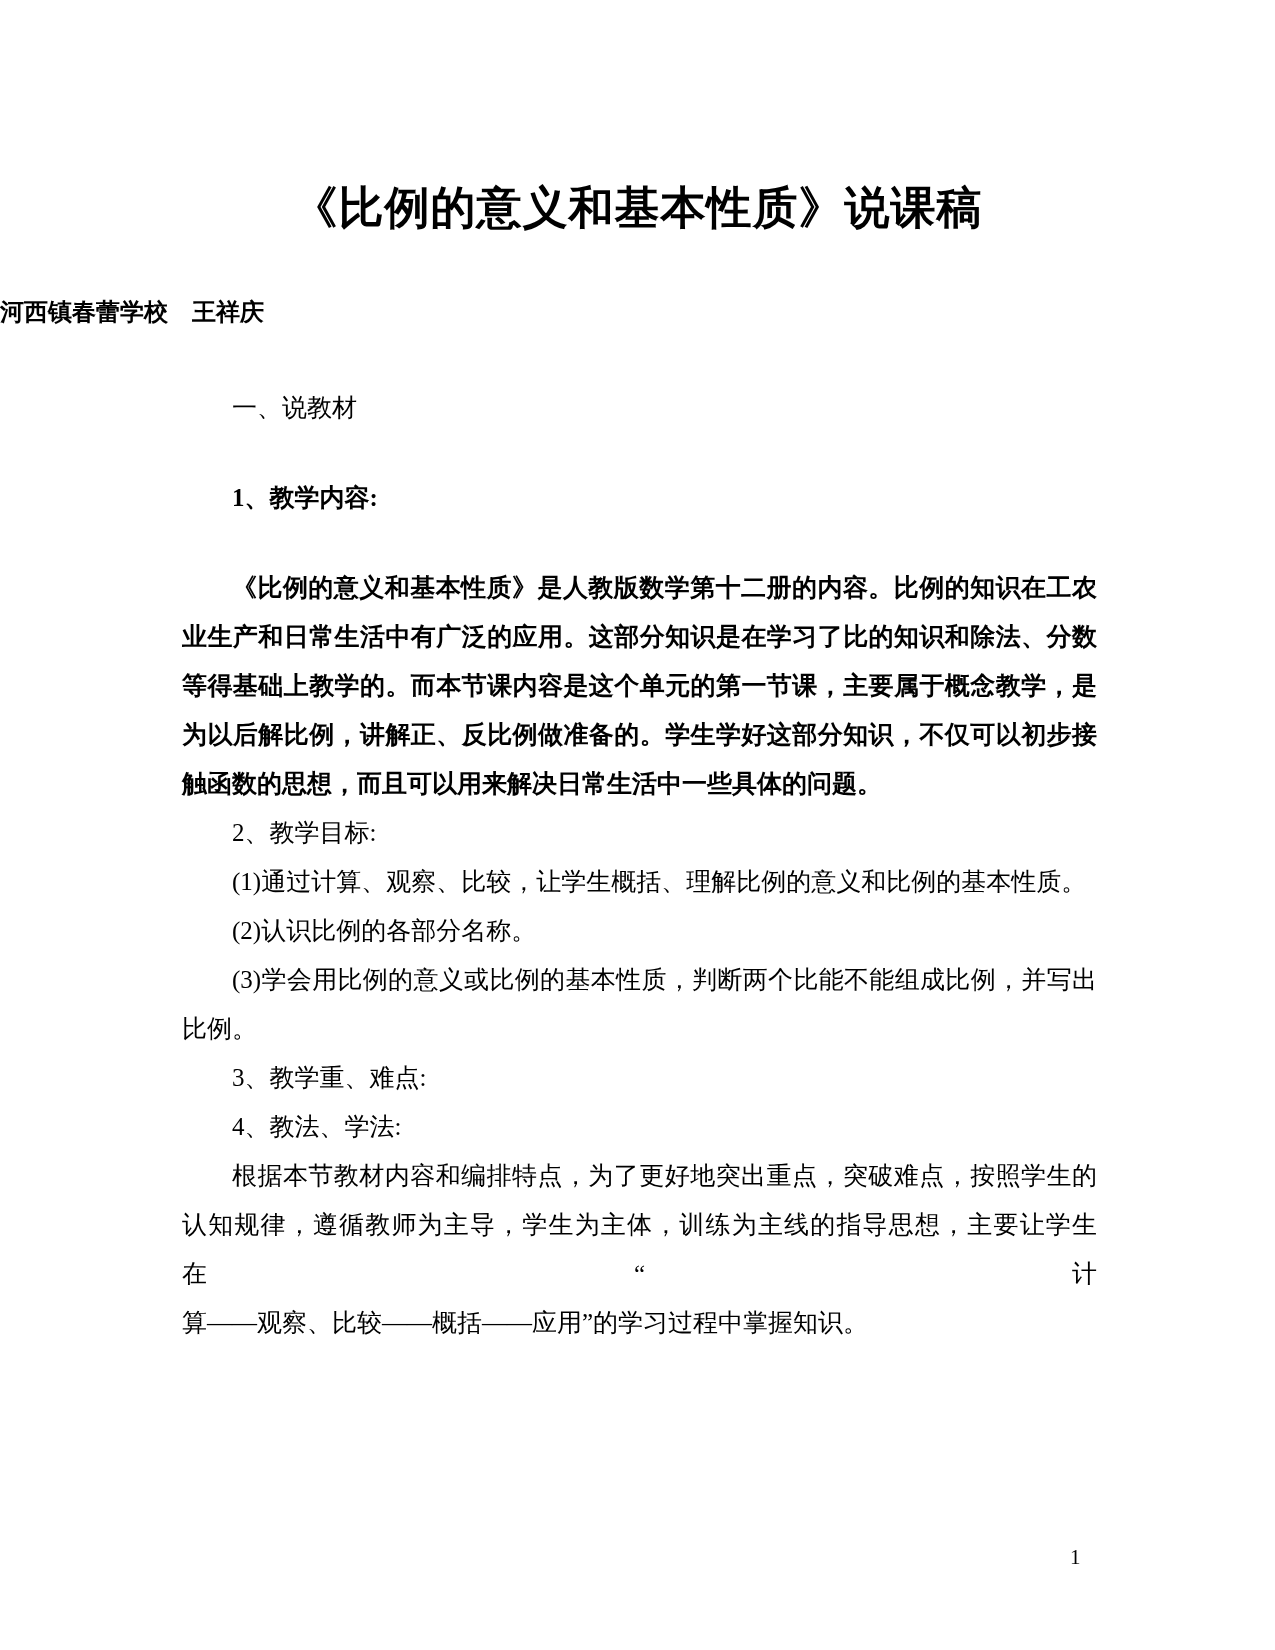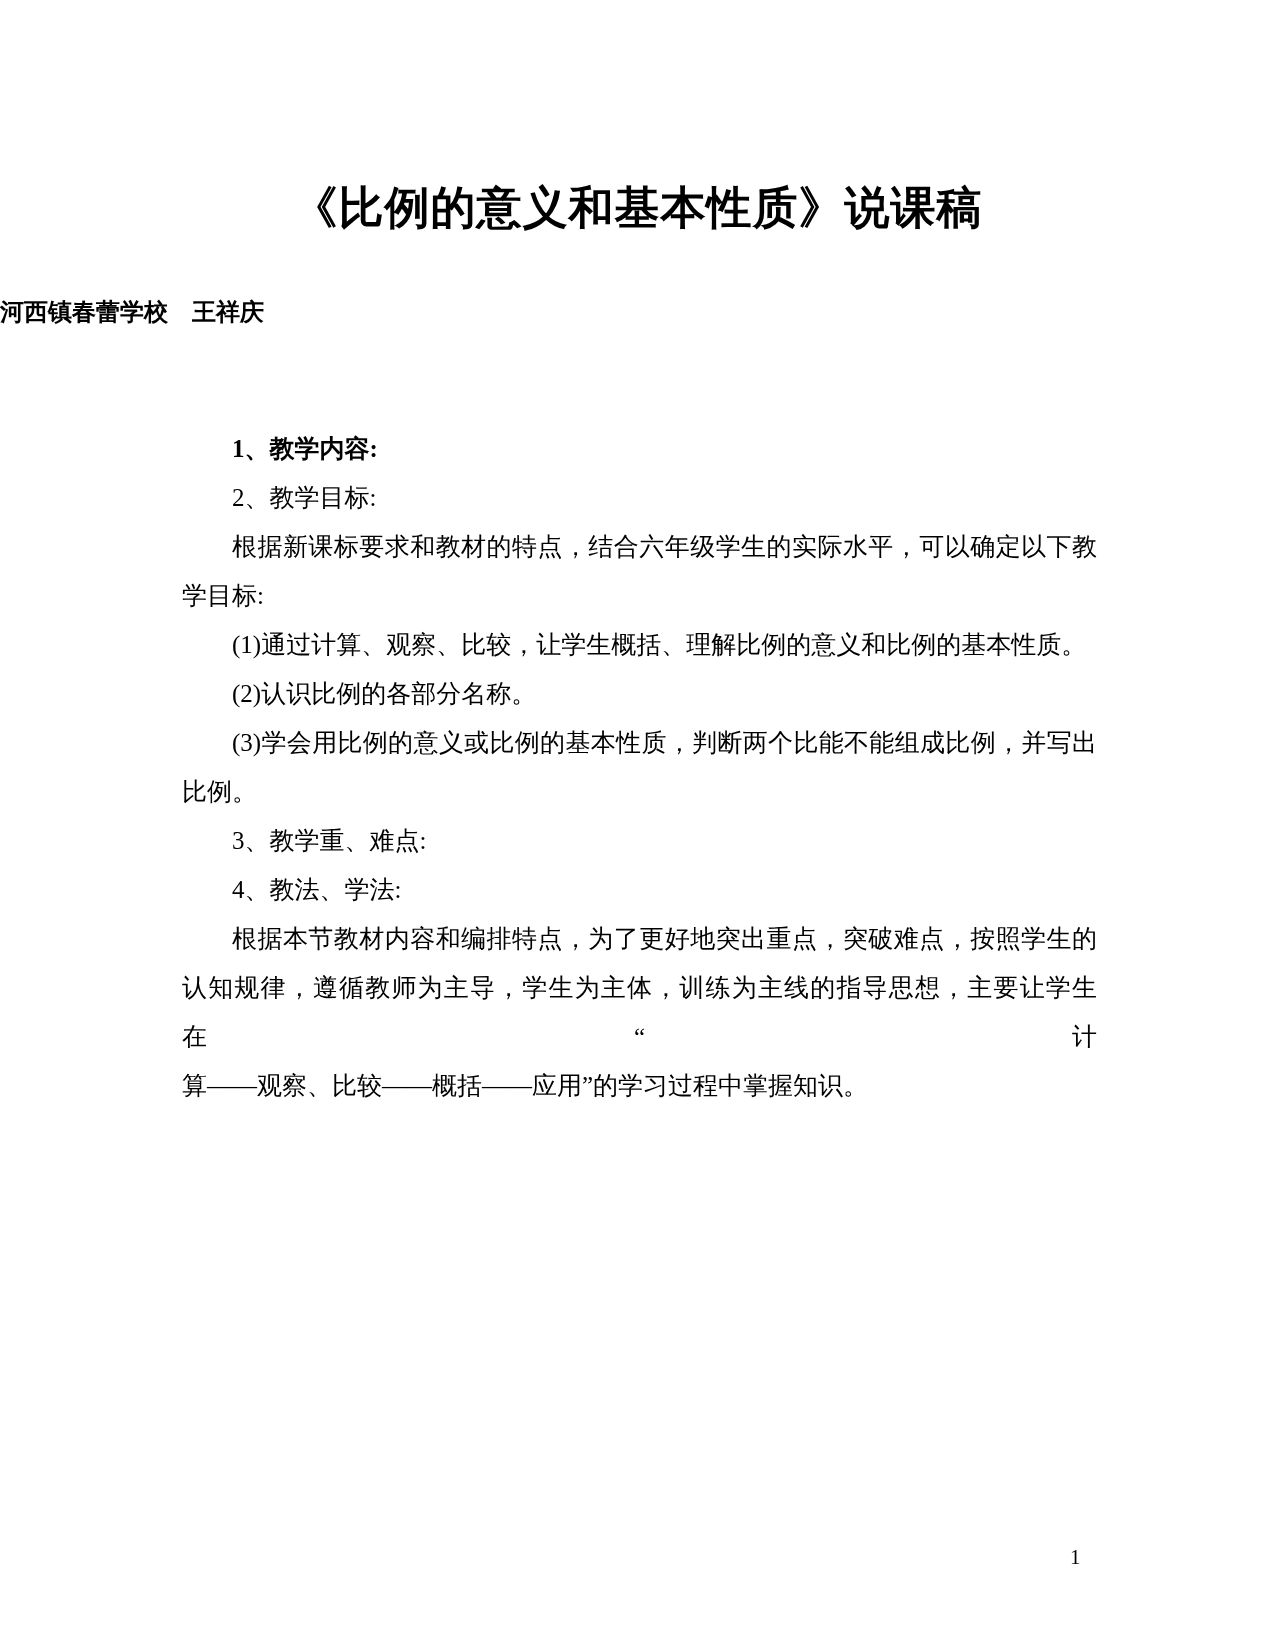--- a/index.html
+++ b/index.html
@@ -80,29 +80,35 @@
 </style>
 </head>
 <body>
 
 <div class="page">
   <div class="doc-title">《比例的意义和基本性质》说课稿</div>
 
   <div class="byline">河西镇春蕾学校　王祥庆</div>
 
   <div class="content">
+      <div class="block">
+        <div class="line first">一、说教材</div>
+      </div>
       <div class="block spaced">
         <div class="line first">1、教学内容:</div>
       </div>
+      <div class="block spaced">
+        <div class="line first full">《比例的意义和基本性质》是人教版数学第十二册的内容。比例的知识在工农</div>
+        <div class="line full">业生产和日常生活中有广泛的应用。这部分知识是在学习了比的知识和除法、分数</div>
+        <div class="line full">等得基础上教学的。而本节课内容是这个单元的第一节课，主要属于概念教学，是</div>
+        <div class="line full">为以后解比例，讲解正、反比例做准备的。学生学好这部分知识，不仅可以初步接</div>
+        <div class="line">触函数的思想，而且可以用来解决日常生活中一些具体的问题。</div>
+      </div>
       <div class="block">
         <div class="line first">2、教学目标:</div>
-      </div>
-      <div class="block">
-        <div class="line first full">根据新课标要求和教材的特点，结合六年级学生的实际水平，可以确定以下教</div>
-        <div class="line">学目标:</div>
       </div>
       <div class="block">
         <div class="line first">(1)通过计算、观察、比较，让学生概括、理解比例的意义和比例的基本性质。</div>
       </div>
       <div class="block">
         <div class="line first">(2)认识比例的各部分名称。</div>
       </div>
       <div class="block">
         <div class="line first full">(3)学会用比例的意义或比例的基本性质，判断两个比能不能组成比例，并写出</div>
         <div class="line">比例。</div>

